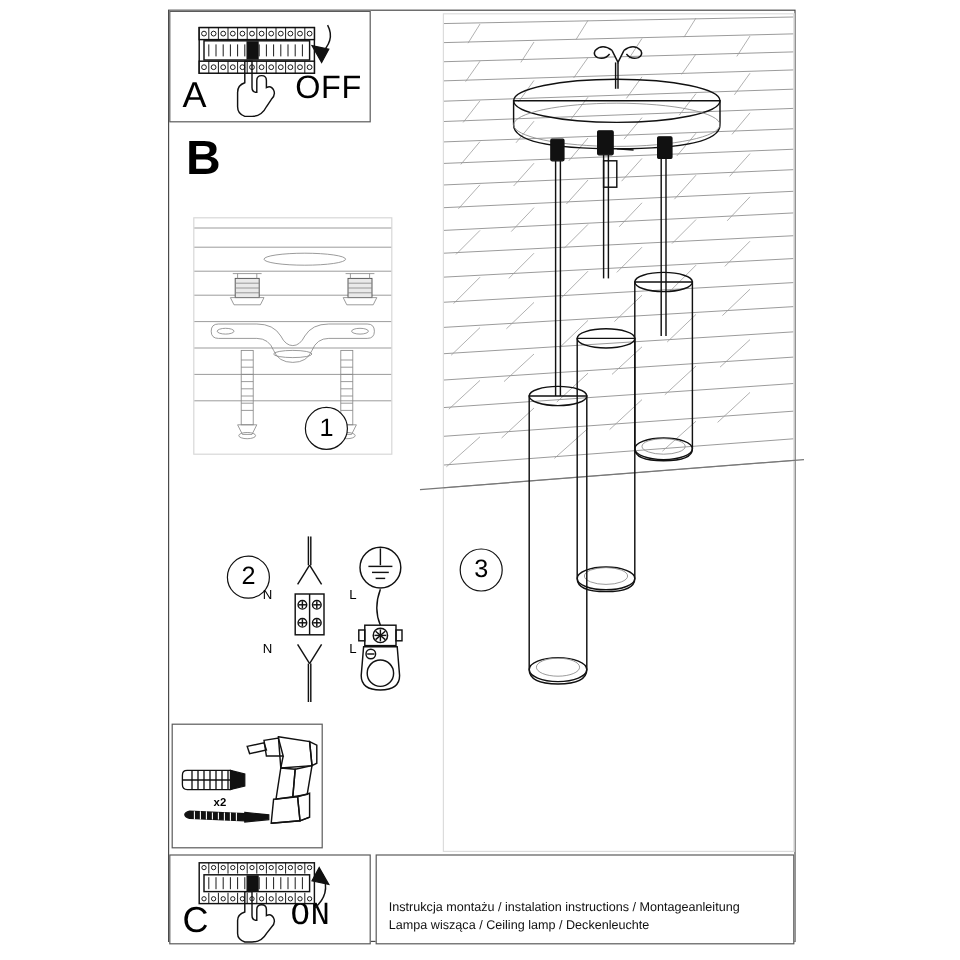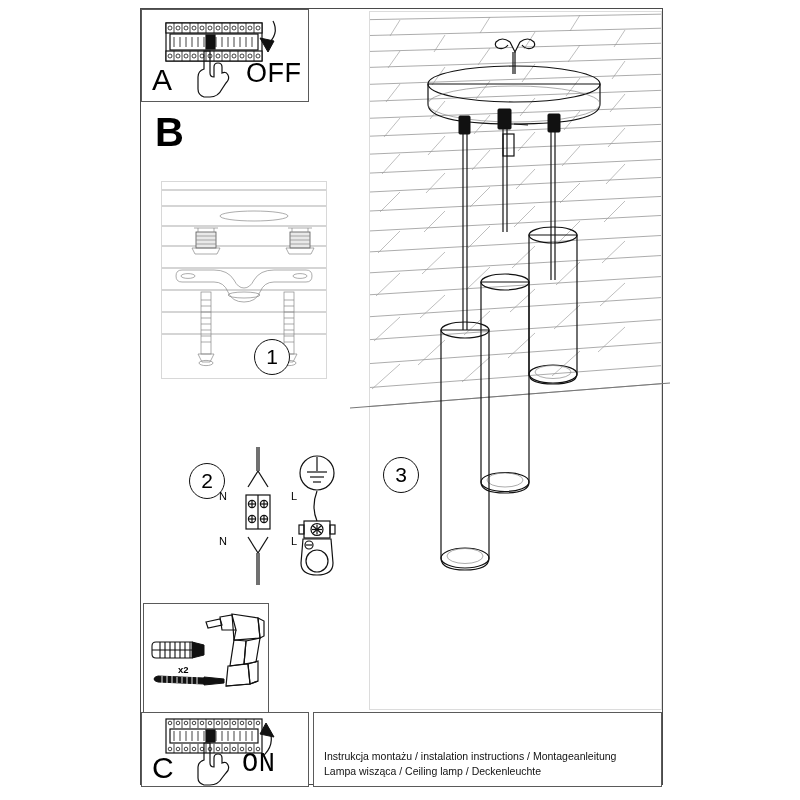--- a/index.html
+++ b/index.html
@@ -6,21 +6,21 @@
   body{width:800px;height:800px;font-family:"Liberation Sans",sans-serif;color:#000;}
   #stage{position:relative;width:800px;height:800px;overflow:hidden;background:#fff;}
 
   .frame{position:absolute;left:140px;top:8px;width:523px;height:777px;border:1.6px solid #4a4a4a;background:#fff;box-sizing:border-box;}
 
   .panel{position:absolute;border:1.3px solid #5a5a5a;background:#fff;box-sizing:border-box;}
 
   
   #panelA{left:0px;top:0px;width:168px;height:93px;}
   
-  #panelTools{left:2px;top:594px;width:126px;height:117px;}
+  #panelTools{left:2px;top:594px;width:126px;height:104px;}
   
   #panelC{left:0px;top:703px;width:168px;height:75px;}
   
   #panelStep1{left:20px;top:172px;width:166px;height:198px;border:1px solid #d8d8d8;}
   
   #panelCaption{left:172px;top:703px;width:349px;height:75px;}
   
   #panelMain{left:228px;top:2px;width:293px;height:699px;border:1px solid #dcdcdc;}
 
   .letter{position:absolute;font-size:30px;font-weight:400;line-height:1;font-family:"Liberation Sans",sans-serif;}

